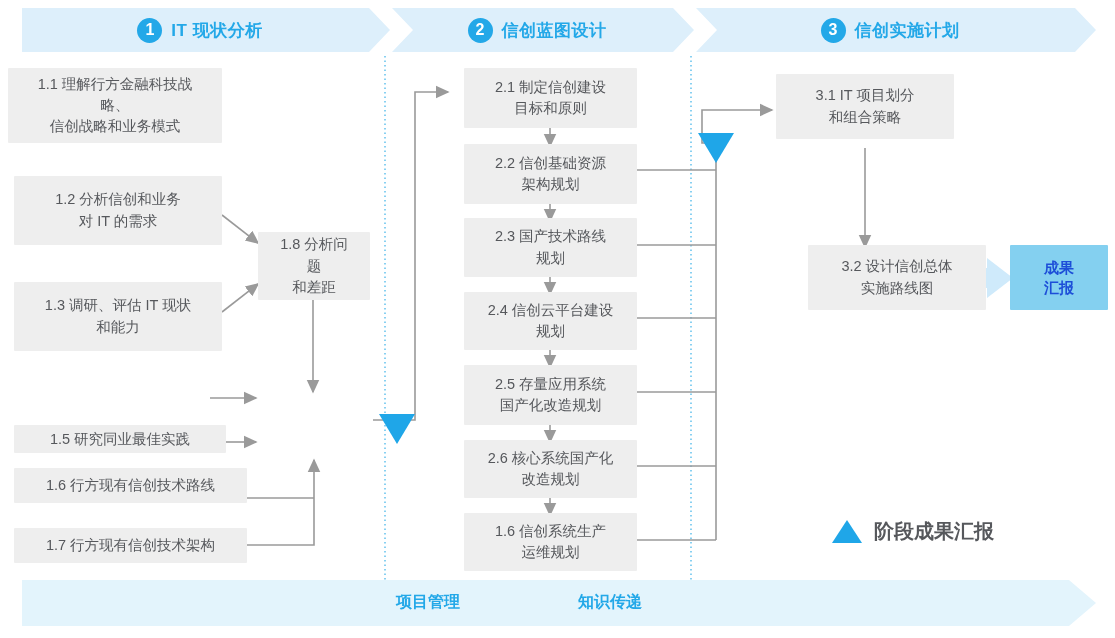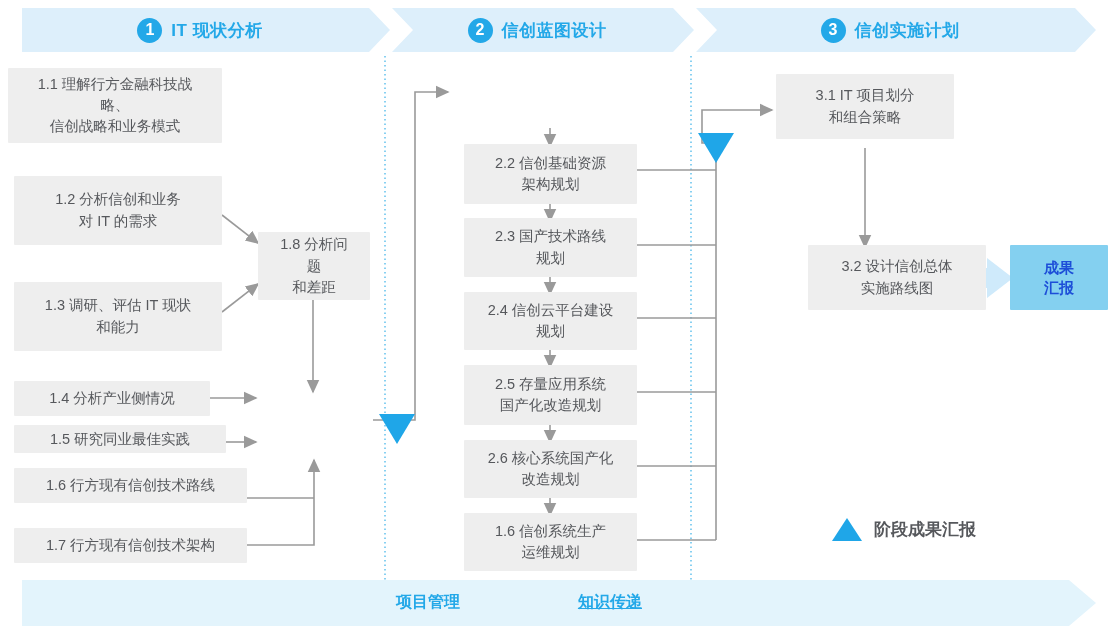--- a/index.html
+++ b/index.html
@@ -76,21 +76,21 @@
   .footer-label {
     position: absolute;
     top: 592px;
     color: #23a8e8;
     font-size: 16px;
     font-weight: bold;
     white-space: nowrap;
     text-align: center;
   }
   .footer-label.f1 { left: 396px; }
-  .footer-label.f2 { left: 578px; text-decoration: underline; }
+  .footer-label.f2 { left: 578px; }
   
   .box {
     position: absolute;
     background: #eeeeee;
     border-radius: 1px;
     box-sizing: border-box;
     display: flex;
     align-items: center;
     justify-content: center;
     text-align: center;
@@ -117,21 +117,21 @@
     gap: 12px;
   }
   .legend-tri {
     width: 0; height: 0;
     border-left: 15px solid transparent;
     border-right: 15px solid transparent;
     border-bottom: 23px solid #1fa6e8;
   }
   .legend-text {
     color: #56585c;
-    font-size: 17px;
+    font-size: 20px;
     font-weight: bold;
     white-space: nowrap;
   }
   
   #wires {
     position: absolute;
     left: 0; top: 0;
     width: 1115px; height: 638px;
     pointer-events: none;
   }
@@ -218,28 +218,29 @@
       </div>
     </div>
   </div>
 
   <div class="box" style="left:8px;  top:68px;  width:214px; height:75px;">1.1 理解行方金融科技战略、
 信创战略和业务模式</div>
   <div class="box" style="left:14px; top:176px; width:208px; height:69px;">1.2 分析信创和业务
 对 IT 的需求</div>
   <div class="box" style="left:14px; top:282px; width:208px; height:69px;">1.3 调研、评估 IT 现状
 和能力</div>
-  <div class="box" style="left:14px; top:381px; width:196px; height:35px;">1.4 分析产业侧情况</div>
   <div class="box" style="left:14px; top:425px; width:212px; height:28px;">1.5 研究同业最佳实践</div>
   <div class="box" style="left:14px; top:468px; width:233px; height:35px;">1.6 行方现有信创技术路线</div>
   <div class="box" style="left:14px; top:528px; width:233px; height:35px;">1.7 行方现有信创技术架构</div>
 
   <div class="box" style="left:258px; top:232px; width:112px; height:68px;text-align:center;">1.8 分析问题
 和差距</div>
 
+  <div class="box" style="left:464px; top:68px;  width:173px; height:60px;">2.1 制定信创建设
+目标和原则</div>
   <div class="box" style="left:464px; top:144px; width:173px; height:60px;">2.2 信创基础资源
 架构规划</div>
   <div class="box" style="left:464px; top:218px; width:173px; height:59px;">2.3 国产技术路线
 规划</div>
   <div class="box" style="left:464px; top:292px; width:173px; height:58px;">2.4 信创云平台建设
 规划</div>
   <div class="box" style="left:464px; top:365px; width:173px; height:60px;">2.5 存量应用系统
 国产化改造规划</div>
   <div class="box" style="left:464px; top:440px; width:173px; height:58px;">2.6 核心系统国产化
 改造规划</div>

